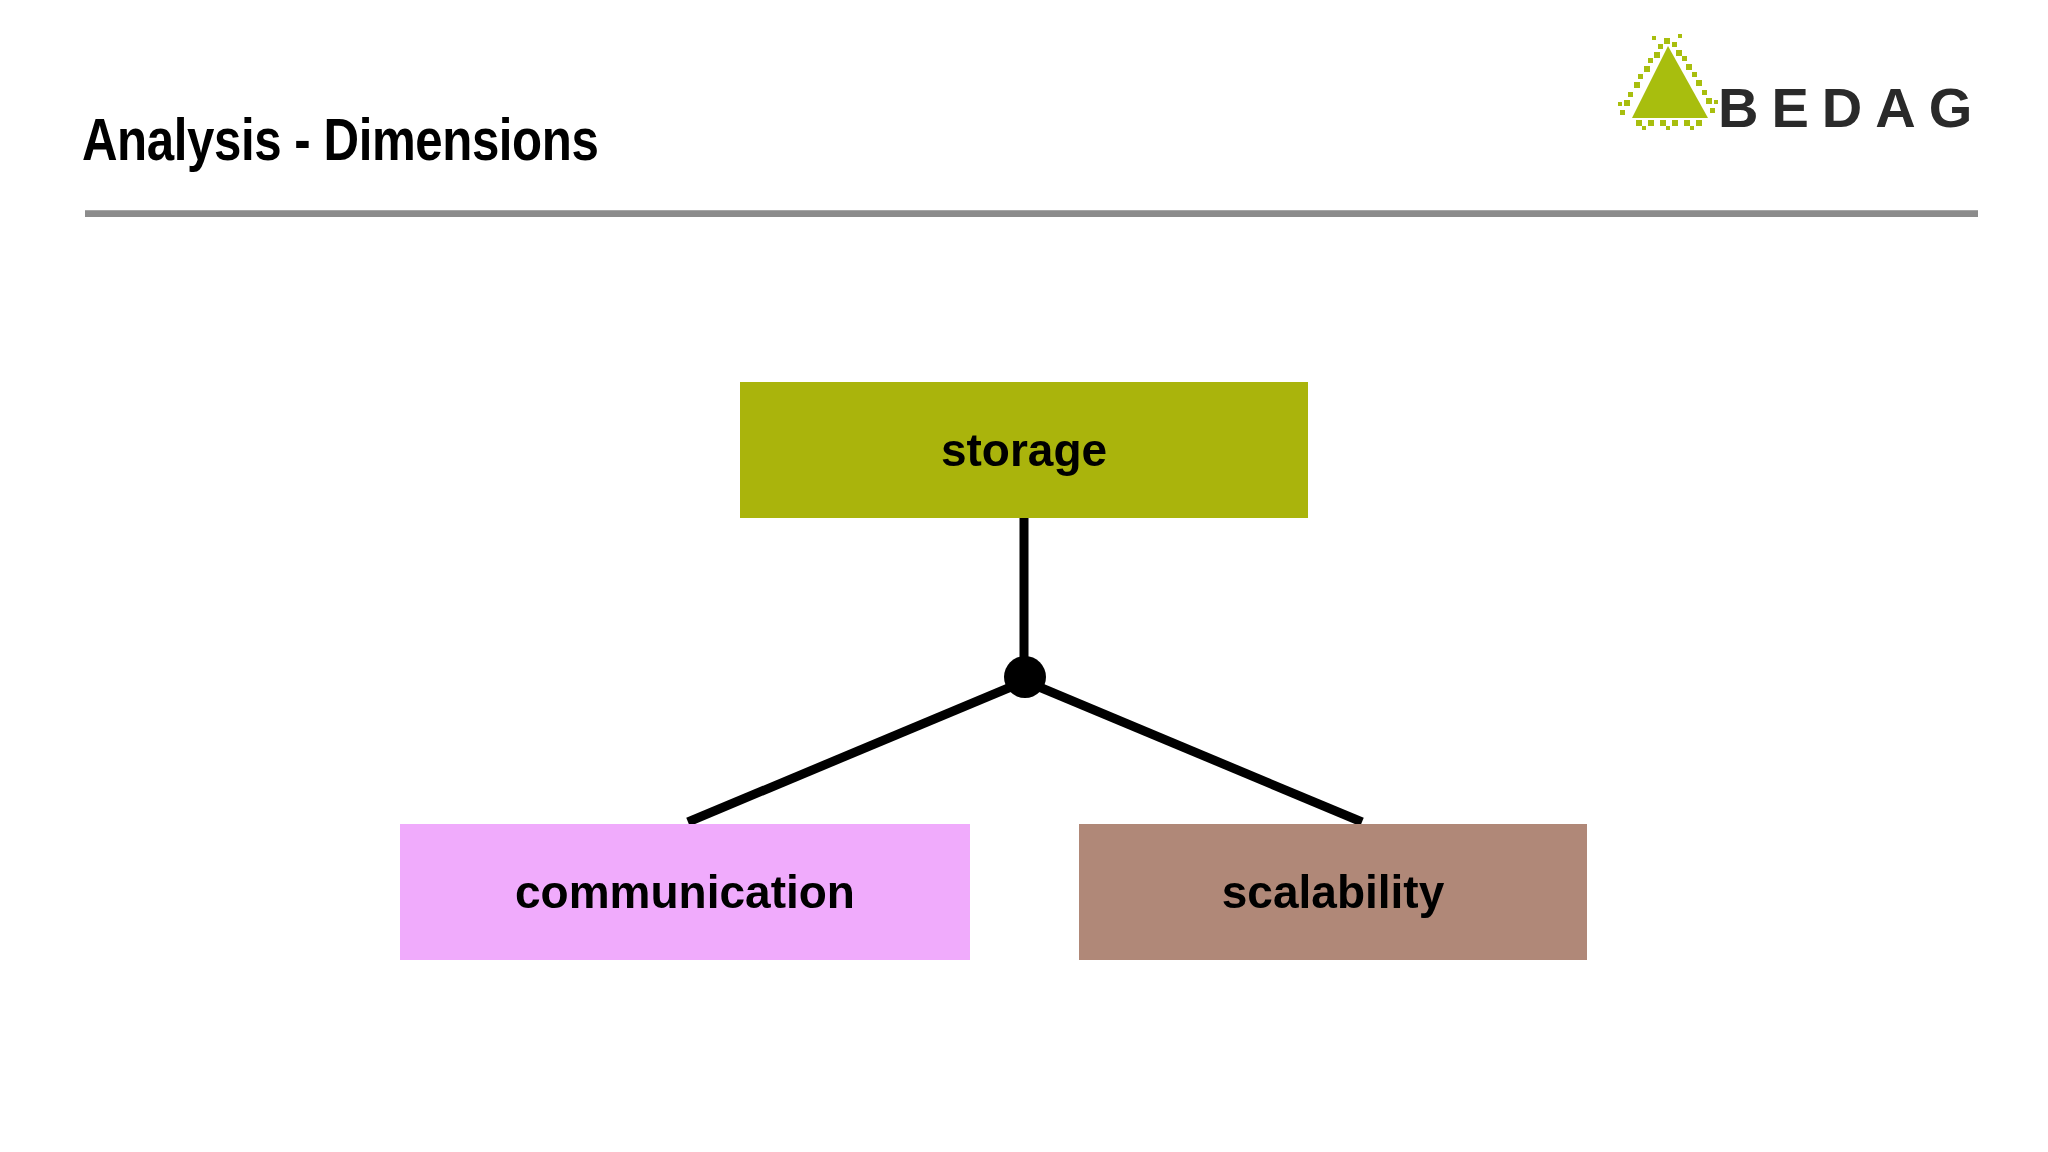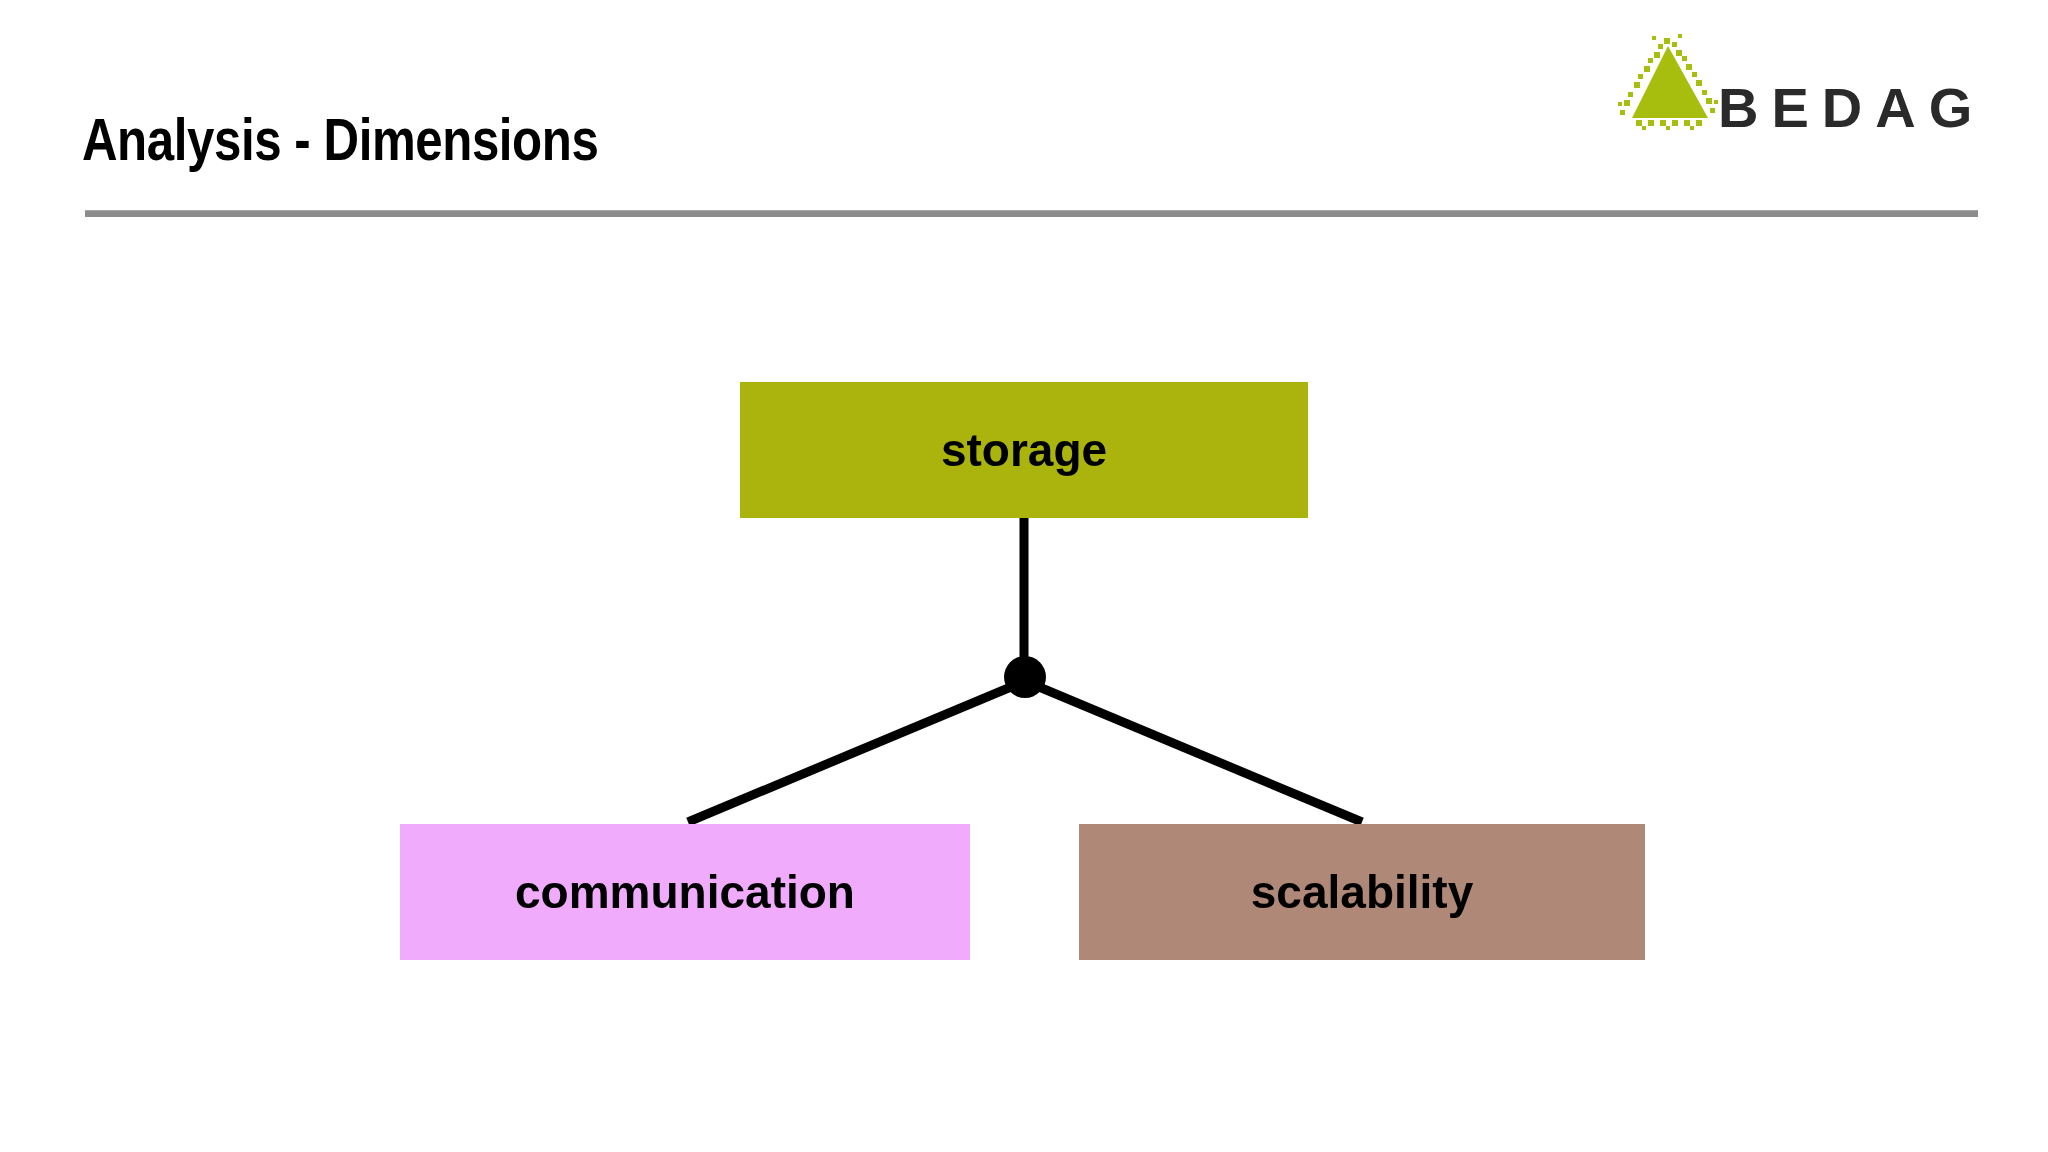--- a/index.html
+++ b/index.html
@@ -109,21 +109,21 @@
   #node-communication {
     left: 400px;
     top: 824px;
     width: 570px;
     height: 136px;
     background: #f0abfc;
   }
   #node-scalability {
     left: 1079px;
     top: 824px;
-    width: 566px;
+    width: 508px;
     height: 136px;
     background: #b08878;
   }
 </style>
 </head>
 <body>
 
 <div id="slide">
 
   <div id="slide-title">Analysis - Dimensions</div>

